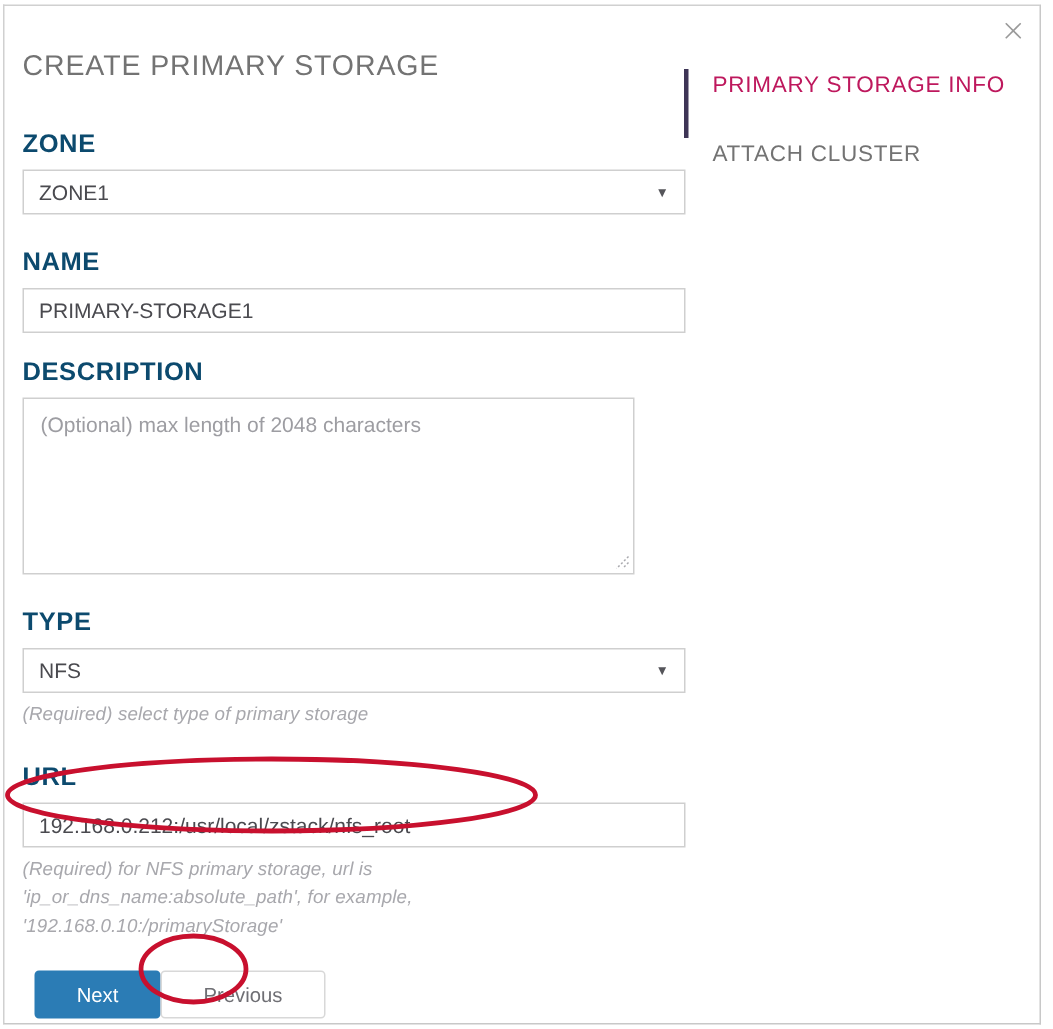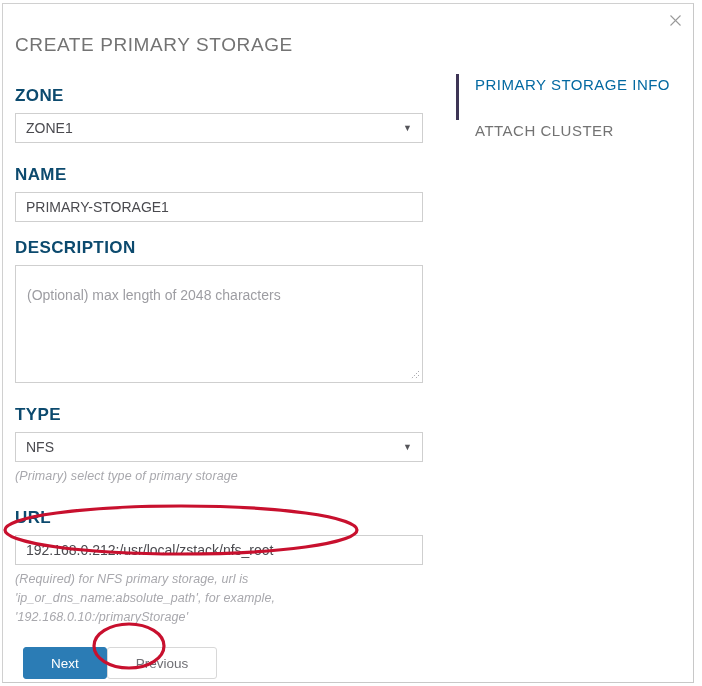--- a/index.html
+++ b/index.html
@@ -66,21 +66,21 @@
 
   .field-label {
     font-size: 17px;
     font-weight: bold;
     color: #0c4a6e;
     letter-spacing: 0.4px;
     margin-bottom: 7px;
   }
 
   .text-input, .select-input {
-    width: 408px;
+    width: 442px;
     height: 30px;
     border: 1px solid #cfcfcf;
     background: #ffffff;
     box-sizing: border-box;
     padding: 0 10px;
     font-size: 14px;
     color: #4a4a4f;
     font-family: "Liberation Sans", sans-serif;
     display: flex;
     align-items: center;
@@ -96,21 +96,21 @@
     margin-left: 6px;
     line-height: 1;
   }
 
   .textarea-box {
     width: 408px;
     height: 118px;
     border: 1px solid #cfcfcf;
     background: #ffffff;
     box-sizing: border-box;
-    padding: 21px 11px;
+    padding: 9px 11px;
     font-size: 14px;
     color: #9d9da2;
     position: relative;
     font-family: "Liberation Sans", sans-serif;
   }
 
   .resize-grip {
     position: absolute;
     right: 2px;
     bottom: 2px;
@@ -183,22 +183,21 @@
     position: relative;
     padding-left: 22px;
     font-size: 15px;
     letter-spacing: 0.5px;
     line-height: 22px;
     color: #737373;
     cursor: pointer;
   }
 
   .step.active {
-    color: #0369a1;
-    margin-top: 28px;
+    color: #be185d;
   }
 
   .step.active::before {
     content: "";
     position: absolute;
     left: 3px;
     top: 0px;
     width: 3px;
     height: 46px;
     background: #3e3556;
@@ -261,21 +260,21 @@
     </div>
 
     <div class="gap-lg"></div>
 
     <div class="field">
       <div class="field-label">TYPE</div>
       <div class="select-input">
         <span class="sel-value">NFS</span>
         <span class="caret">▼</span>
       </div>
-      <div class="hint">(Primary) select type of primary storage</div>
+      <div class="hint">(Required) select type of primary storage</div>
     </div>
 
     <div class="gap-lg"></div>
 
     <div class="field">
       <div class="field-label">URL</div>
       <div class="text-input">
         <span>192.168.0.212:/usr/local/zstack/nfs_root</span>
       </div>
       <div class="hint">

